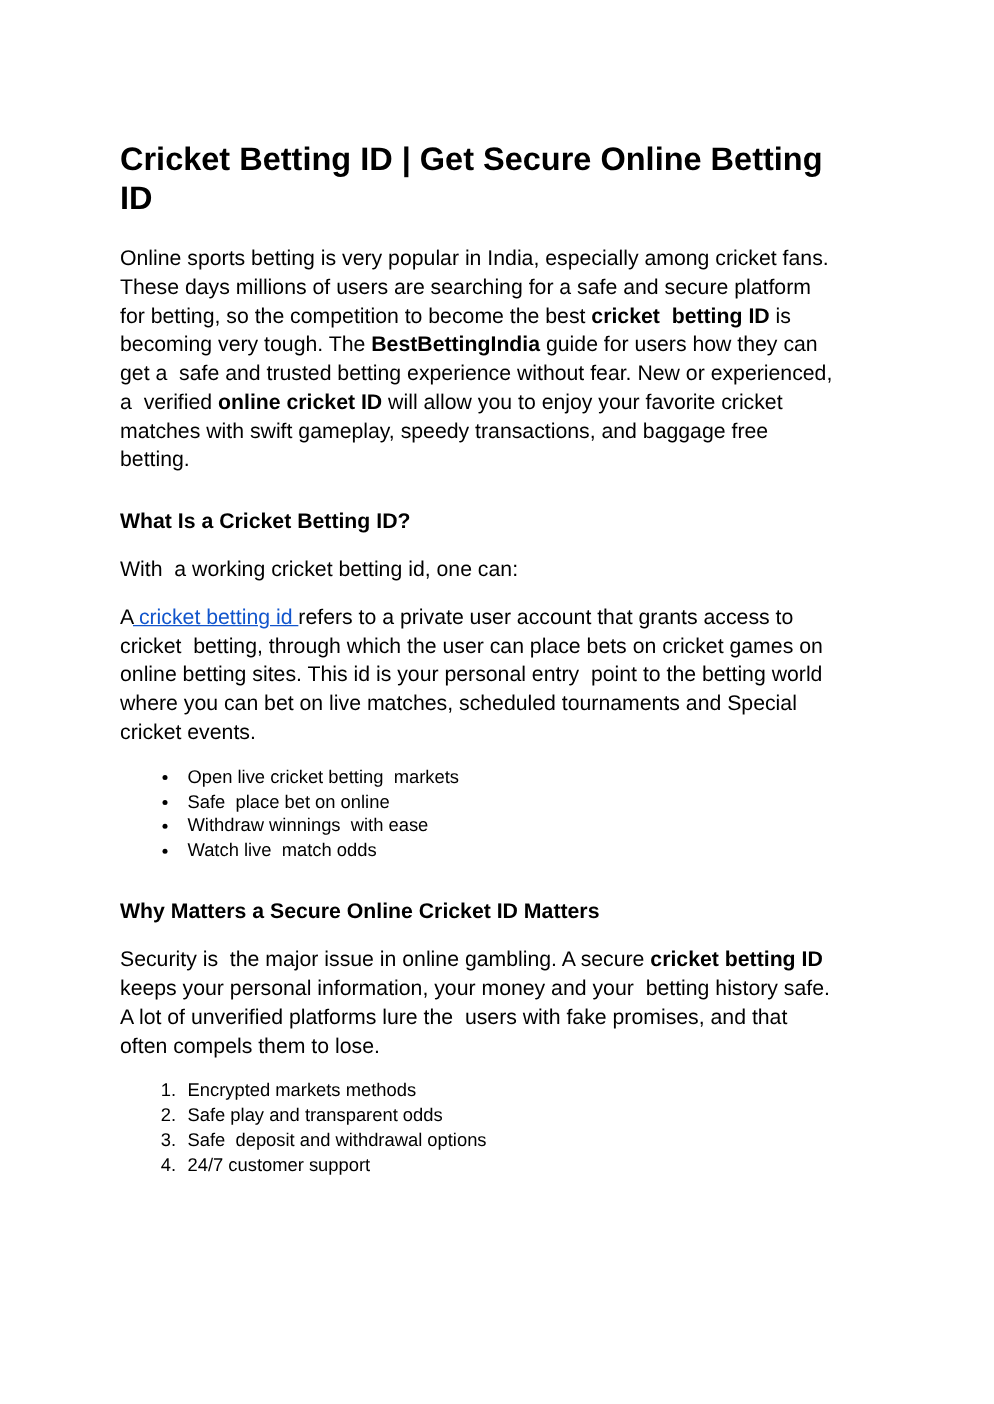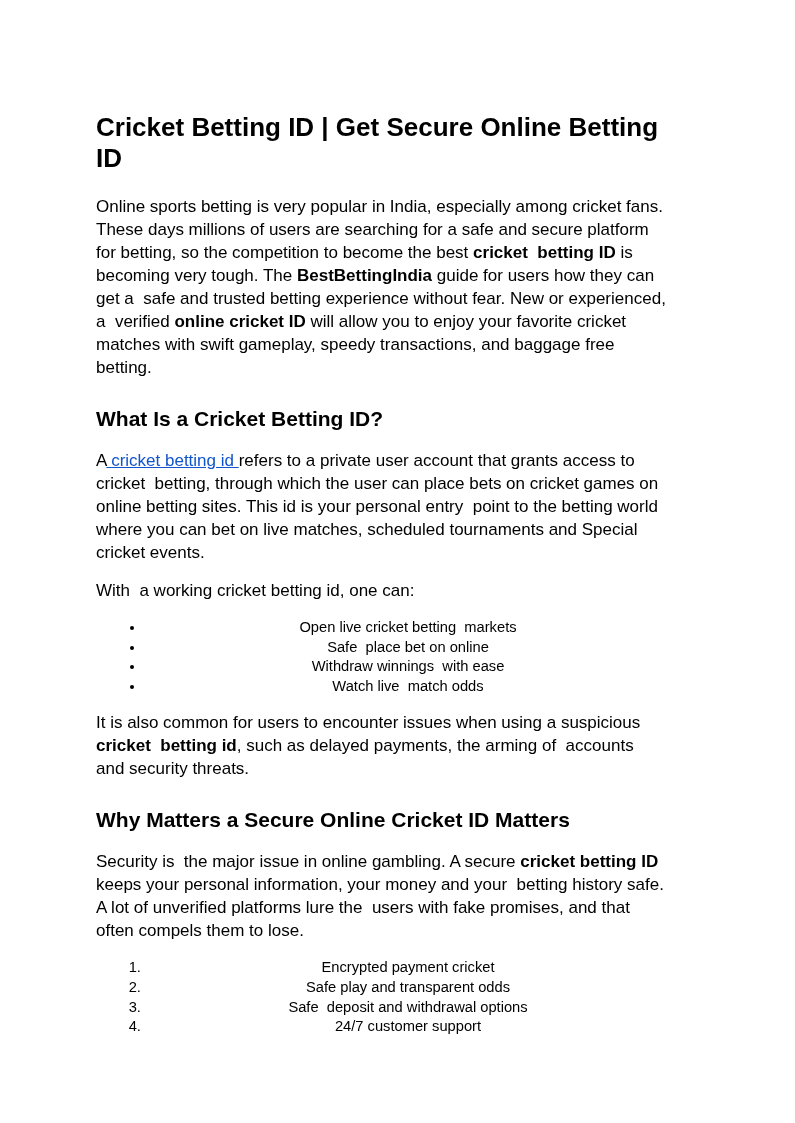--- a/index.html
+++ b/index.html
@@ -22,38 +22,37 @@
     padding: 112px 104px 60px 96px;
   }
   h1.doc-title {
     font-size: 26px;
     line-height: 1.2;
     font-weight: 700;
     margin: 0 0 22px 0;
     color: #000000;
   }
   h2.doc-h2 {
-    font-size: 21px;
+    font-size: 17px;
     line-height: 1.25;
     font-weight: 700;
     margin: 26px 0 18px 0;
     color: #000000;
   }
   p.body-text {
     font-size: 17px;
     line-height: 1.35;
     margin: 0 0 15px 0;
     white-space: pre-wrap;
   }
   ul.doc-list, ol.doc-list {
     font-size: 14.7px;
     line-height: 1.35;
     margin: 0 0 15px 0;
     padding-left: 49px;
-    text-align: center;
   }
   ul.doc-list li, ol.doc-list li {
     white-space: pre-wrap;
     padding-left: 5px;
   }
   strong { font-weight: 700; }
   a.doc-link {
     color: #1155cc;
     text-decoration: underline;
     cursor: pointer;
@@ -63,40 +62,39 @@
 <body>
 
 <div class="page">
 
   <h1 class="doc-title">Cricket Betting ID | Get Secure Online Betting ID</h1>
 
   <p class="body-text"><span>Online sports betting is very popular in India, especially among cricket fans. These days millions of users are searching for a safe and secure platform for betting, so the competition to become the best </span><strong>cricket  betting ID</strong><span> is becoming very tough. The </span><strong>BestBettingIndia</strong><span> guide for users how they can get a  safe and trusted betting experience without fear. New or experienced, a  verified </span><strong>online cricket ID</strong><span> will allow you to enjoy your favorite cricket matches with swift gameplay, speedy transactions, and baggage free betting.</span></p>
 
   <h2 class="doc-h2">What Is a Cricket Betting ID?</h2>
 
+  <p class="body-text">With  a working cricket betting id, one can:</p>
+
   <p class="body-text"><span>A</span><a class="doc-link"> cricket betting id </a><span>refers to a private user account that grants access to cricket  betting, through which the user can place bets on cricket games on online betting sites. This id is your personal entry  point to the betting world where you can bet on live matches, scheduled tournaments and Special cricket events.</span></p>
-
-  <p class="body-text">With  a working cricket betting id, one can:</p>
 
   <ul class="doc-list">
     <li>Open live cricket betting  markets</li>
     <li>Safe  place bet on online</li>
     <li>Withdraw winnings  with ease</li>
     <li>Watch live  match odds</li>
   </ul>
 
-  <p class="body-text"><span>It is also common for users to encounter issues when using a suspicious </span><strong>cricket  betting id</strong><span>, such as delayed payments, the arming of  accounts and security threats.</span></p>
 
   <h2 class="doc-h2">Why Matters a Secure Online Cricket ID Matters</h2>
 
   <p class="body-text"><span>Security is  the major issue in online gambling. A secure </span><strong>cricket betting ID</strong><span> keeps your personal information, your money and your  betting history safe. A lot of unverified platforms lure the  users with fake promises, and that often compels them to lose.</span></p>
 
 
   <ol class="doc-list">
-    <li>Encrypted payment cricket</li>
+    <li>Encrypted markets methods</li>
     <li>Safe play and transparent odds</li>
     <li>Safe  deposit and withdrawal options</li>
     <li>24/7 customer support</li>
   </ol>
 
 
 
 </div>
 
 </body></html>

